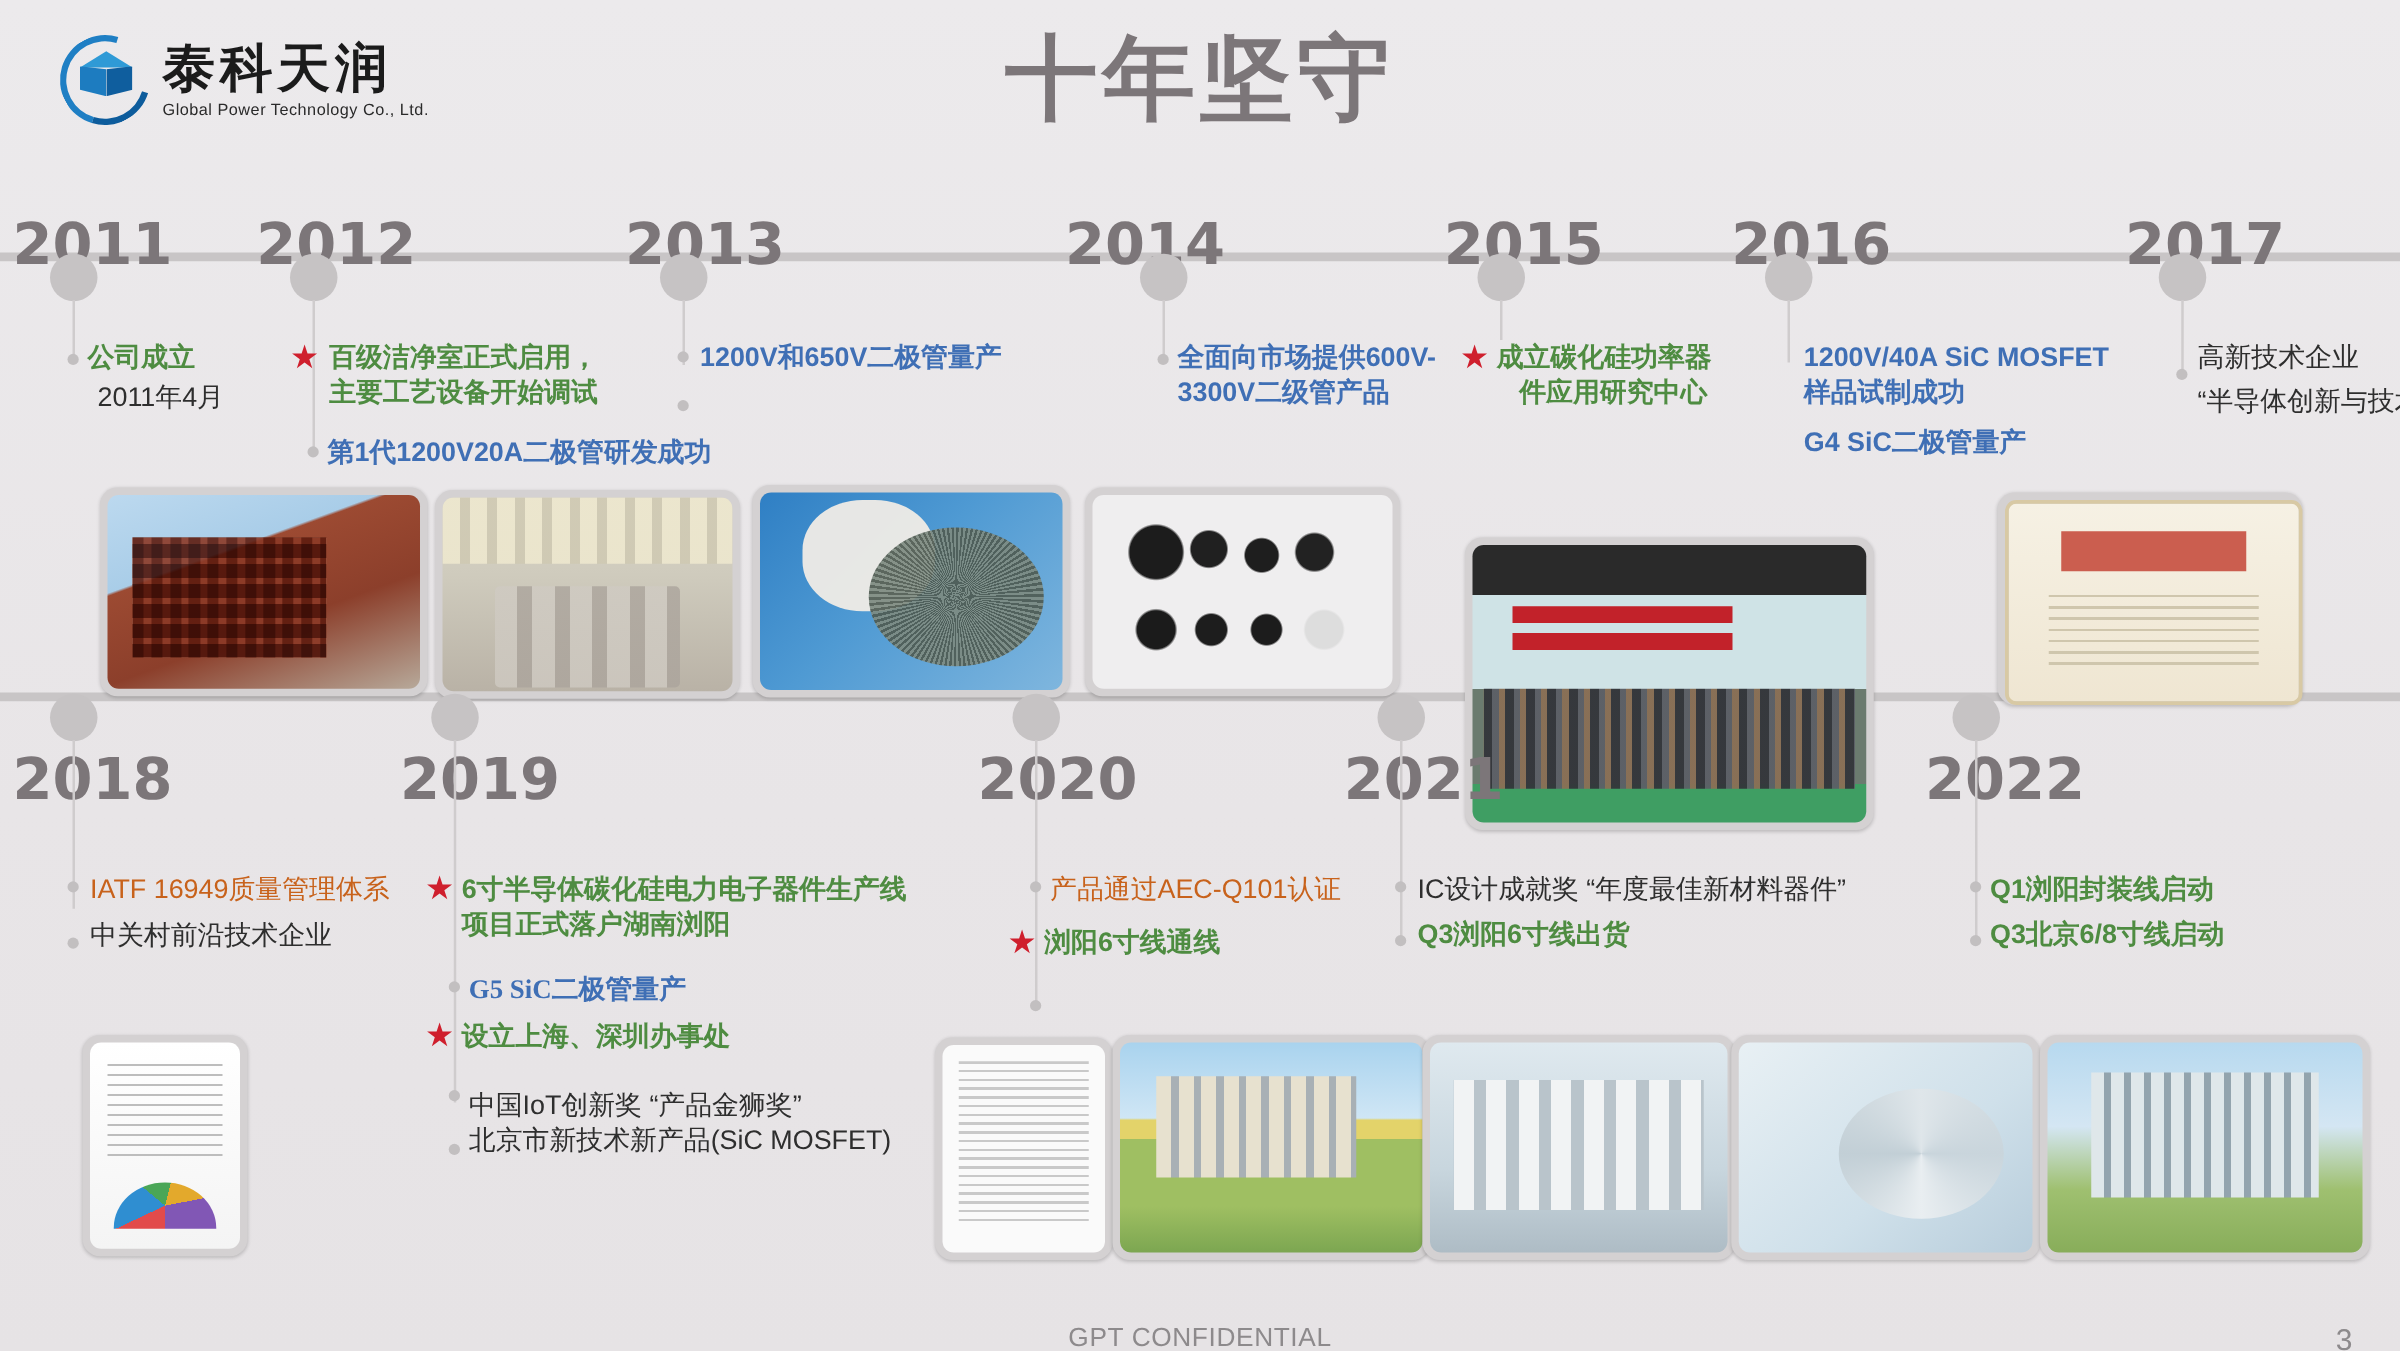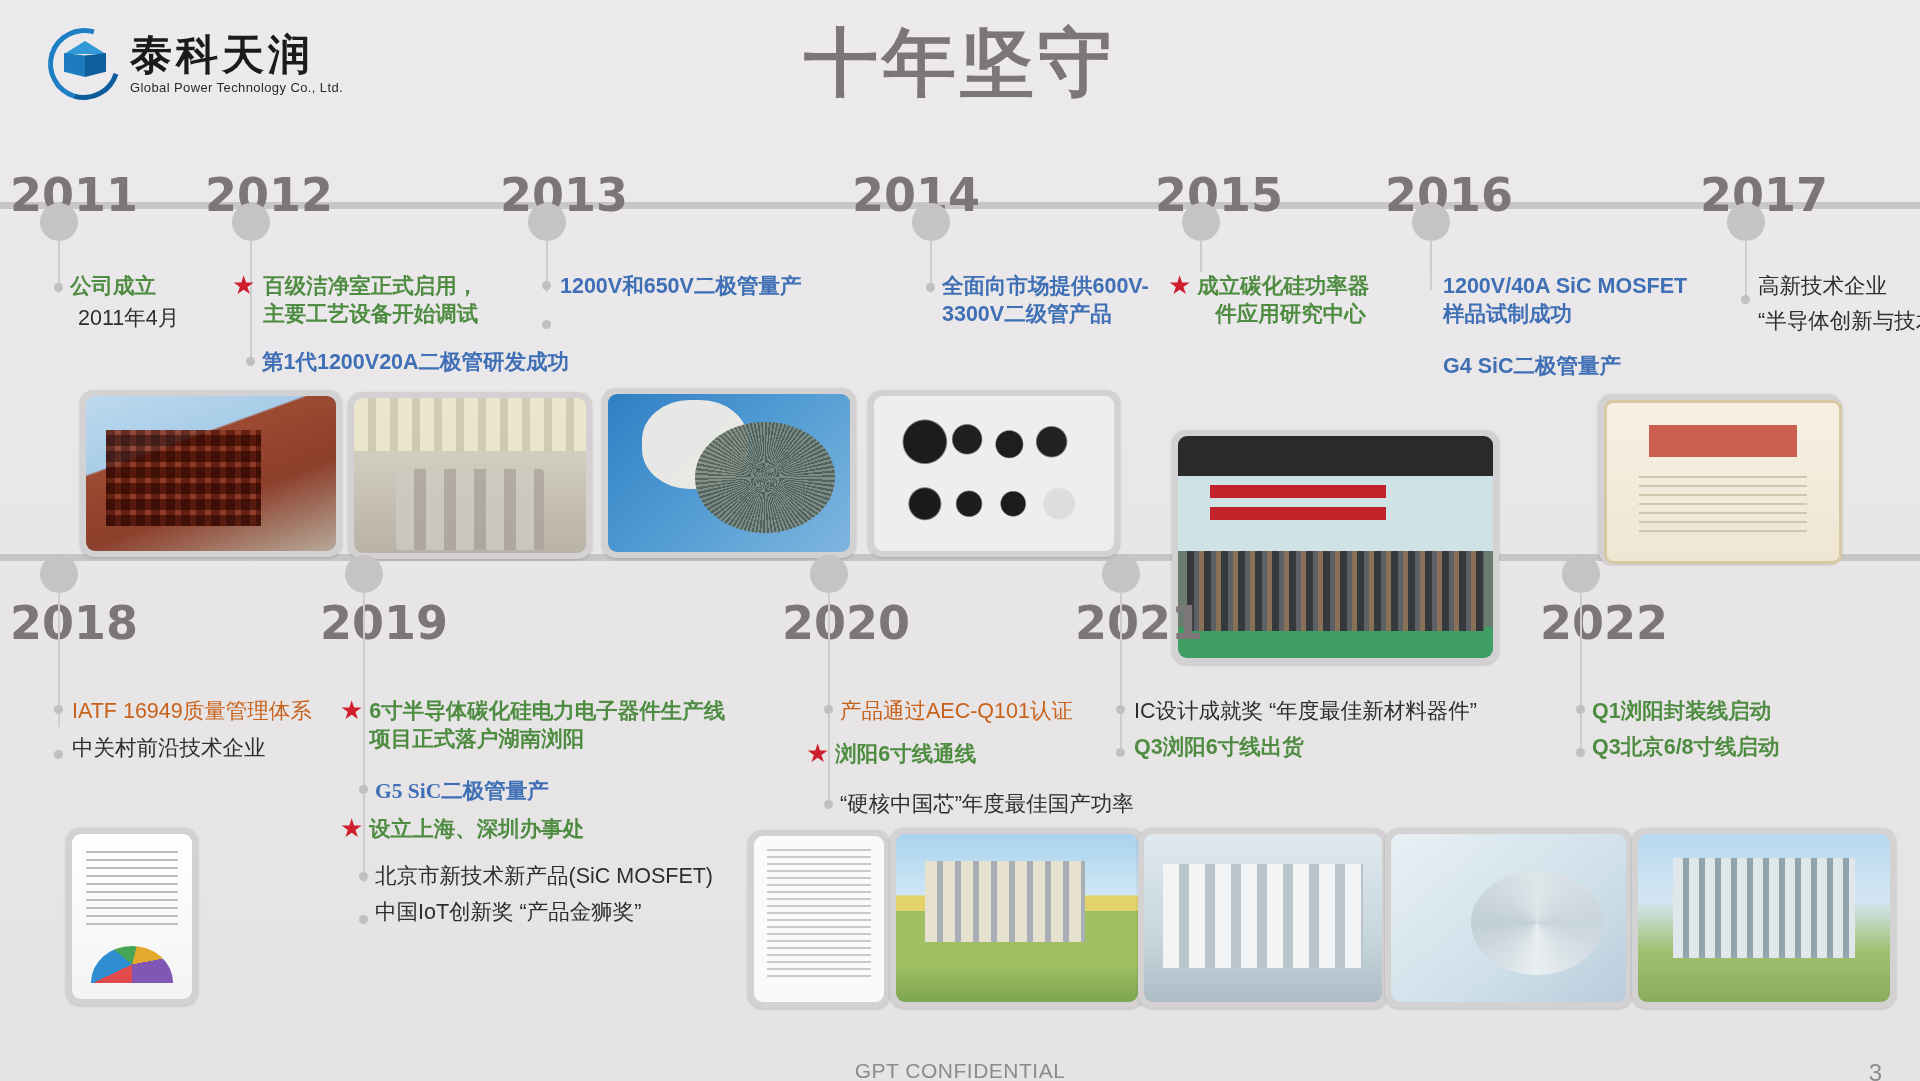--- a/index.html
+++ b/index.html
@@ -205,21 +205,21 @@
       </div>
     </div>
   </div>
 
   <div class="year" style="left:1385px;top:168px;">2016</div>
   <div class="node" style="left:1412px;top:203px;"></div>
   <div class="stem" style="left:1430px;top:240px;height:50px;"></div>
   <div class="blk" style="left:1443px;top:272px;">
     <div class="ln b">1200V/40A SiC MOSFET</div>
     <div class="ln b">样品试制成功</div>
-    <div class="ln b" style="margin-top:23px;">G4 SiC二极管量产</div>
+    <div class="ln b" style="margin-top:11px;">G4 SiC二极管量产</div>
   </div>
 
   <div class="year" style="left:1700px;top:168px;">2017</div>
   <div class="node" style="left:1727px;top:203px;"></div>
   <div class="stem" style="left:1745px;top:240px;height:58px;"></div>
   <div class="dot" style="left:1741px;top:295px;"></div>
   <div class="blk" style="left:1758px;top:272px;">
     <div class="ln n">高新技术企业</div>
     <div class="ln n" style="margin-top:7px;">“半导体创新与技术</div>
   </div>
@@ -272,40 +272,37 @@
   <div class="blk" style="left:375px;top:777px;font-family:Liberation Serif, serif;">
     <div class="ln b">G5 SiC二极管量产</div>
   </div>
   <div class="blk" style="left:340px;top:815px;">
     <div style="display:flex;gap:6px;">
       <span class="star">★</span>
       <div class="ln g">设立上海、深圳办事处</div>
     </div>
   </div>
   <div class="blk" style="left:375px;top:862px;">
+    <div class="ln n" style="margin-top:8px;">中国IoT创新奖 “产品金狮奖”</div>
     <div class="ln n">北京市新技术新产品(SiC MOSFET)</div>
-    <div class="ln n" style="margin-top:8px;">中国IoT创新奖 “产品金狮奖”</div>
   </div>
 
   <div class="year" style="left:782px;top:596px;">2020</div>
   <div class="node" style="left:810px;top:555px;"></div>
   <div class="stem" style="left:828px;top:592px;height:210px;"></div>
   <div class="dot" style="left:824px;top:705px;"></div>
   <div class="dot" style="left:824px;top:800px;"></div>
   <div class="blk" style="left:840px;top:697px;">
     <div class="ln o">产品通过AEC-Q101认证</div>
   </div>
   <div class="blk" style="left:806px;top:740px;">
     <div style="display:flex;gap:6px;">
       <span class="star">★</span>
       <div class="ln g">浏阳6寸线通线</div>
     </div>
-  </div>
-  <div class="blk" style="left:840px;top:790px;">
-    <div class="ln n">“硬核中国芯”年度最佳国产功率</div>
   </div>
 
   <div class="year" style="left:1075px;top:596px;">2021</div>
   <div class="node" style="left:1102px;top:555px;"></div>
   <div class="stem" style="left:1120px;top:592px;height:160px;"></div>
   <div class="dot" style="left:1116px;top:705px;"></div>
   <div class="dot" style="left:1116px;top:748px;"></div>
   <div class="blk" style="left:1134px;top:697px;">
     <div class="ln n">IC设计成就奖 “年度最佳新材料器件”</div>
     <div class="ln g" style="margin-top:8px;">Q3浏阳6寸线出货</div>

